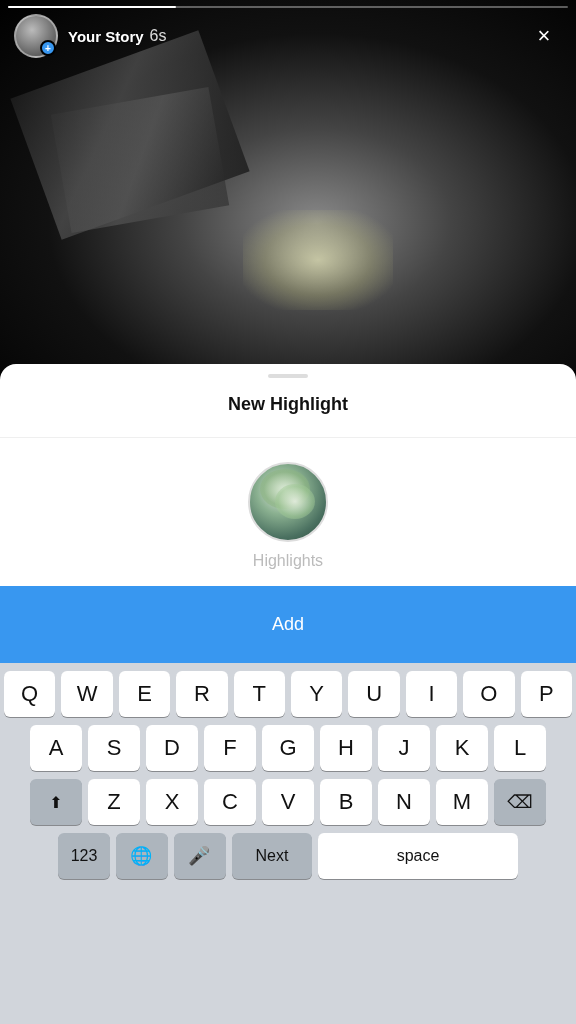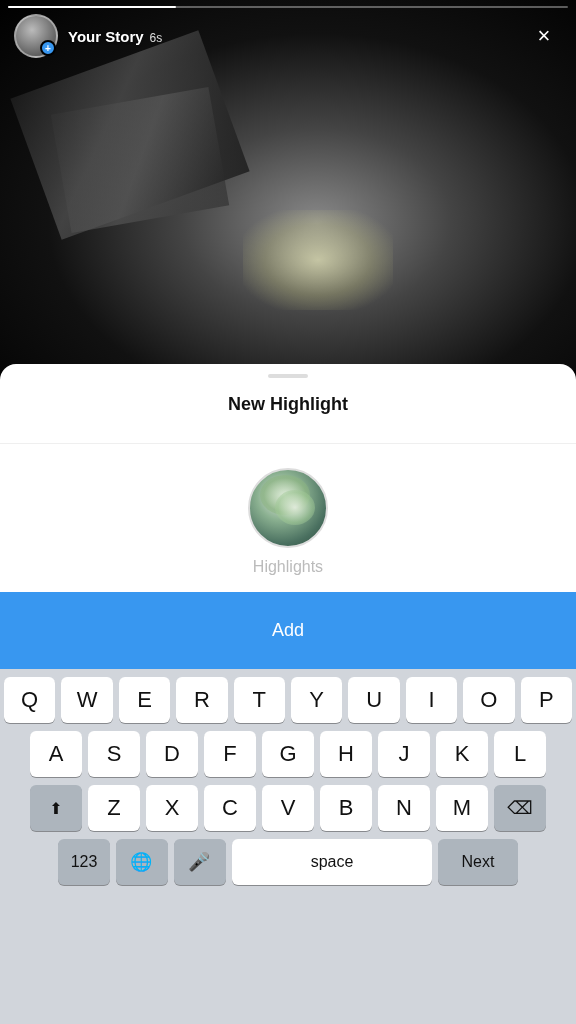--- a/index.html
+++ b/index.html
@@ -104,21 +104,21 @@
 
     .story-name {
       color: white;
       font-size: 15px;
       font-weight: 600;
       text-shadow: 0 1px 2px rgba(0,0,0,0.5);
     }
 
     .story-time {
       color: rgba(255,255,255,0.85);
-      font-size: 12px;
+      font-size: 16px;
     }
 
     .story-close {
       margin-left: auto;
       color: white;
       font-size: 22px;
       width: 36px;
       height: 36px;
       display: flex;
       align-items: center;
@@ -162,21 +162,21 @@
       background: #ddd;
       border-radius: 2px;
       margin: 10px auto 0;
     }
 
     .sheet-title {
       text-align: center;
       font-size: 18px;
       font-weight: 700;
       color: #111;
-      padding: 16px 0 28px;
+      padding: 16px 0 22px;
       border-bottom: 1px solid #efefef;
     }
 
     
     .highlight-cover {
       display: flex;
       flex-direction: column;
       align-items: center;
       padding: 24px 0 16px;
       justify-content: center;
@@ -385,17 +385,17 @@
     </div>
 
     <div class="key-row">
       <div class="key special num-key">123</div>
       <div class="key special" style="min-width:46px;flex:0.8;">
         <span class="globe-icon">🌐</span>
       </div>
       <div class="key special" style="min-width:46px;flex:0.8;">
         <span class="mic-icon">🎤</span>
       </div>
+      <div class="key special next-key">Next</div>
       <div class="key space">space</div>
-      <div class="key special next-key">Next</div>
     </div>
   </div>
 </div>
 
 </body></html>

